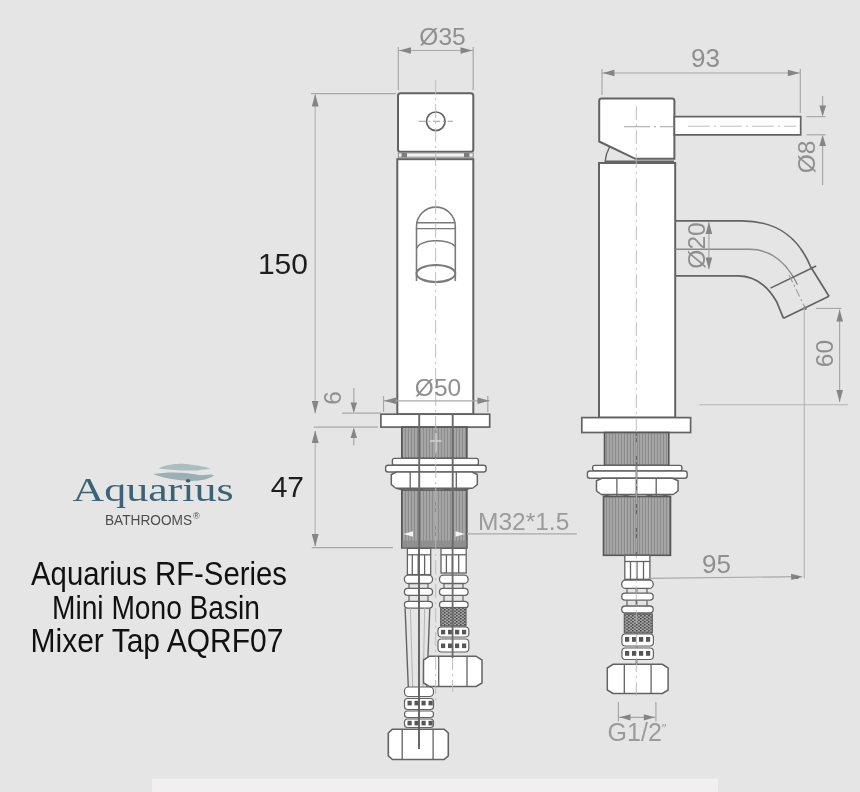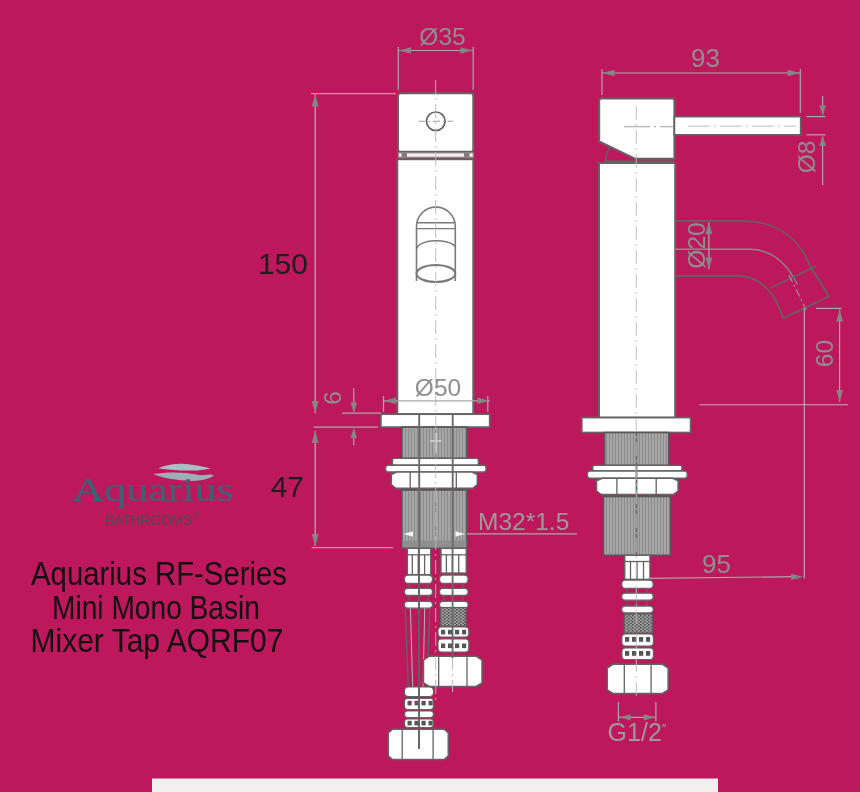--- a/index.html
+++ b/index.html
@@ -1,16 +1,16 @@
 <!DOCTYPE html>
 <html><head>
 <meta charset="utf-8">
 <style>
   html,body{margin:0;padding:0;background:#ffffff;}
-  #page{position:relative;width:860px;height:792px;background:#be185d;overflow:hidden;
+  #page{position:relative;width:860px;height:792px;background:#e5e5e5;overflow:hidden;
         font-family:"Liberation Sans", sans-serif;}
   svg text{font-family:"Liberation Sans", sans-serif;}
   .logoserif{font-family:"Liberation Serif", serif;}
 </style>
 </head>
 <body>
 <div id="page">
 <svg width="860" height="792" viewBox="0 0 860 792">
 <defs>
   <pattern id="thread" width="3" height="6" patternUnits="userSpaceOnUse">

